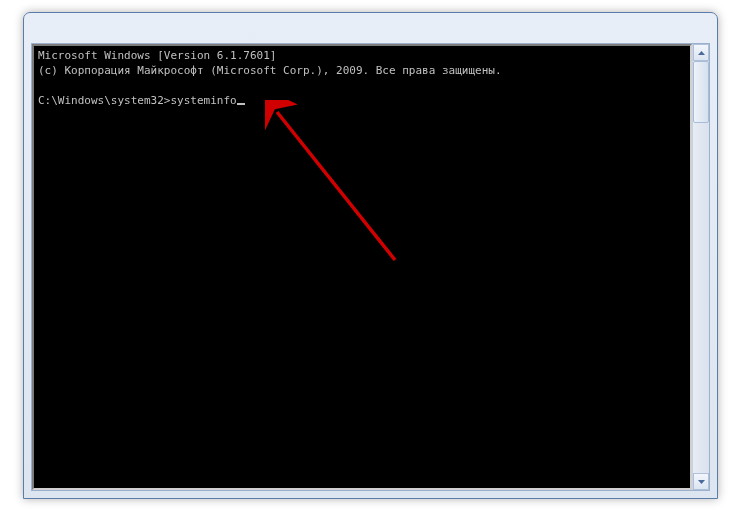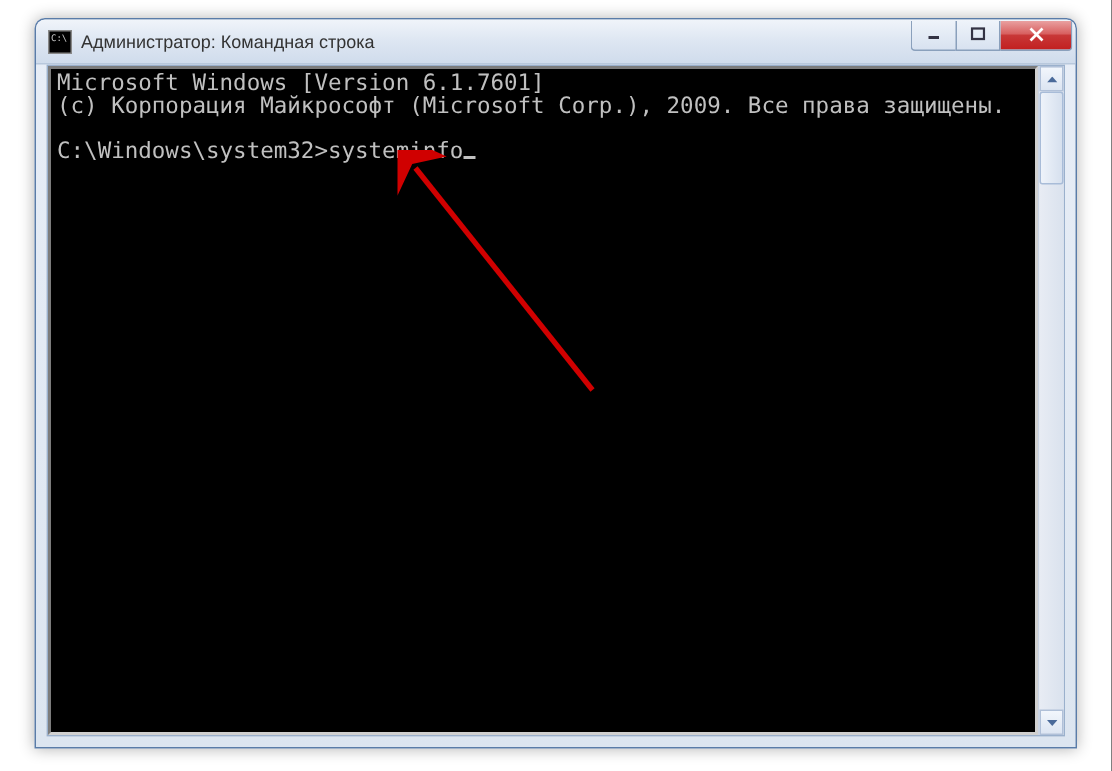--- a/index.html
+++ b/index.html
@@ -91,21 +91,21 @@
       background: #fff;
       border: 1px solid #9ab0cc;
       display: flex;
     }
     .console {
       flex: 1;
       background: #000;
       border: 2px inset #d0d0d0;
       padding: 2px 4px;
       font-family: 'Lucida Console', Consolas, monospace;
-      font-size: 15px;
+      font-size: 11px;
       line-height: 15px;
       color: #c0c0c0;
       white-space: pre;
       overflow: hidden;
     }
     .scrollbar {
       width: 17px;
       background: linear-gradient(to right, #eaeef5, #dde4ef);
       border-left: 1px solid #c8d2e2;
       display: flex;
@@ -142,41 +142,20 @@
       top: 100px;
       left: 265px;
       pointer-events: none;
     }
     .prompt-line { display: inline; }
   </style>
 </head>
 <body>
 
 <div class="window">
-  <div class="titlebar">
-    <div class="app-icon"></div>
-    <div class="title-text">Администратор: Командная строка</div>
-    <div class="win-buttons">
-      <div class="win-btn minimize">
-        <svg width="10" height="10">
-            <line x1="1" y1="7" x2="8" y2="7" stroke="#334" stroke-width="2"></line>
-          </svg>
-      </div>
-      <div class="win-btn maximize">
-        <svg width="10" height="10">
-            <rect x="1" y="1" width="8" height="7" fill="none" stroke="#334" stroke-width="1.5"></rect>
-          </svg>
-      </div>
-      <div class="win-btn close">
-        <svg width="12" height="10">
-            <path d="M2,1 L10,9 M10,1 L2,9" stroke="#fff" stroke-width="1.8"></path>
-          </svg>
-      </div>
-    </div>
-  </div>
 
   <div class="client">
     <div class="console"><span>Microsoft Windows [Version 6.1.7601]</span>
 <span>(c) Корпорация Майкрософт (Microsoft Corp.), 2009. Все права защищены.</span>
 
 <span class="prompt-line"><span>C:\Windows\system32&gt;</span><span>systeminfo</span><span class="cursor"></span></span></div>
     <div class="scrollbar">
       <div class="sb-btn">
         <svg width="7" height="4">
             <path d="M3.5,0 L7,4 L0,4 Z" fill="#4a6a9a"></path>

